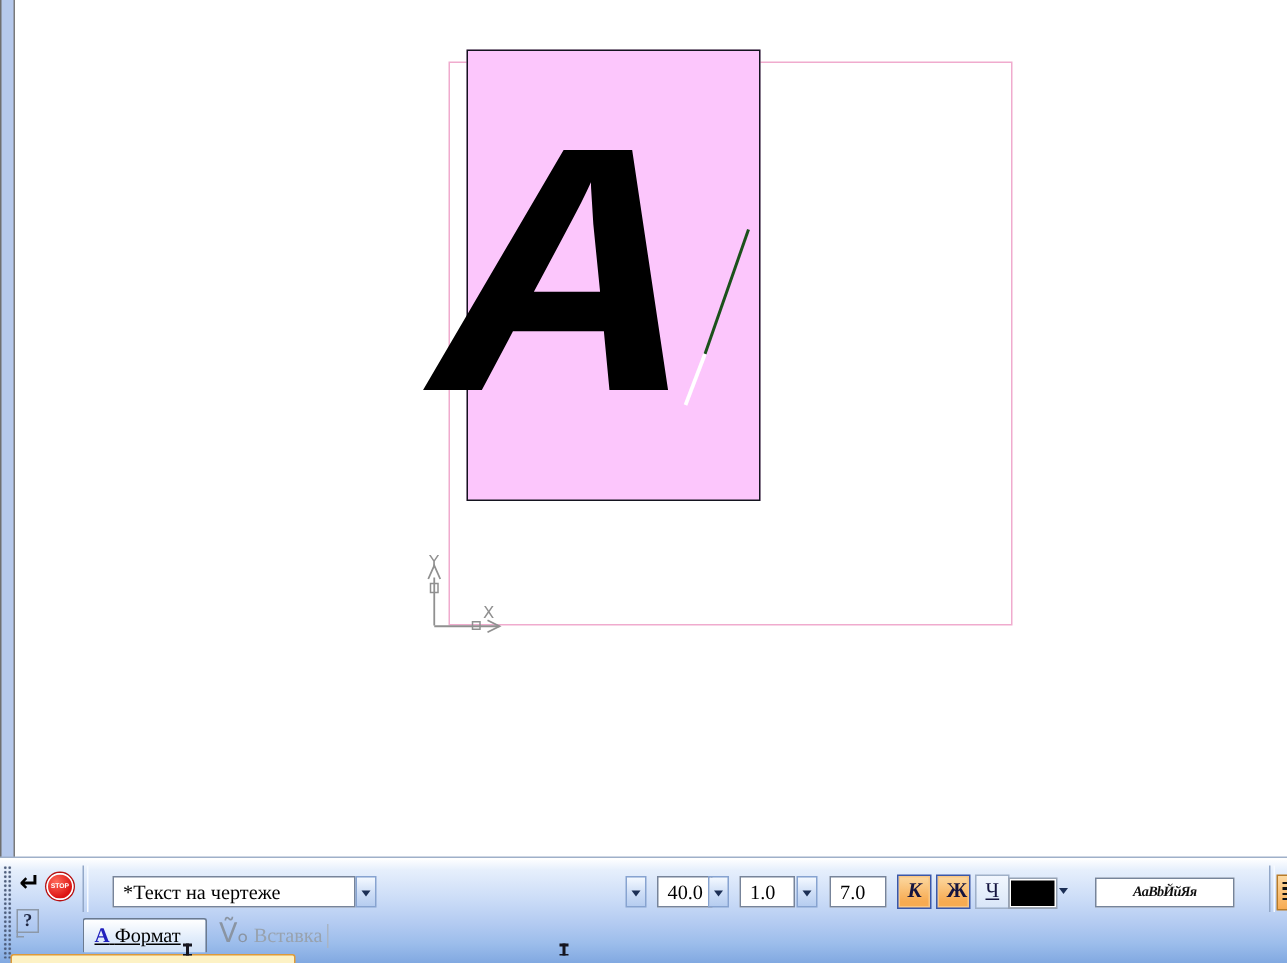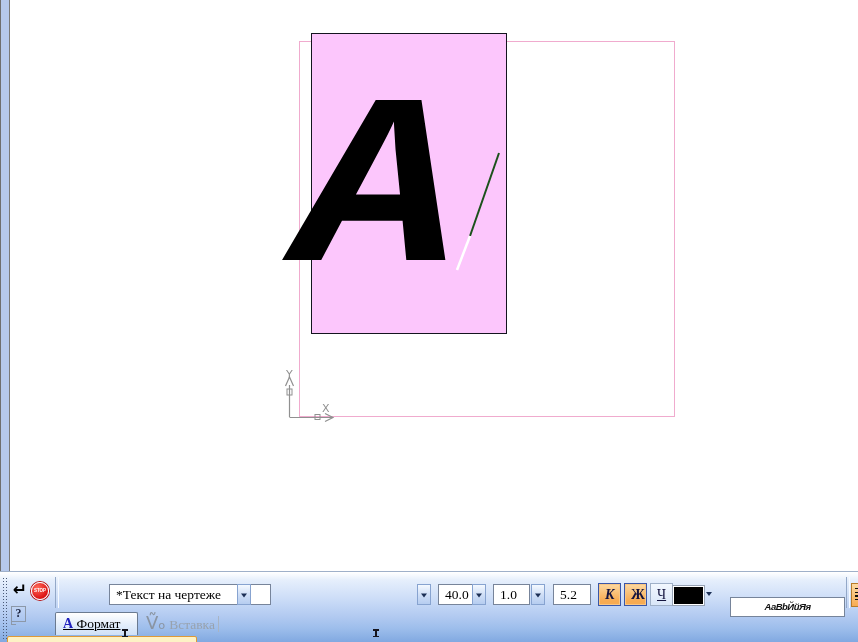--- a/index.html
+++ b/index.html
@@ -101,25 +101,25 @@
   .swatch{
     position:absolute;left:673px;top:13px;width:29px;height:17px;
     background:#000;border:1px solid #fff;outline:1px solid #96a2b4;
   }
   .swatch-arrow{
     position:absolute;left:706px;top:19px;width:0;height:0;
     border-left:3.5px solid transparent;border-right:3.5px solid transparent;
     border-top:4px solid #1c2f55;
   }
   .preview{
-    position:absolute;left:730px;top:12px;width:115px;height:20px;box-sizing:border-box;
+    position:absolute;left:730px;top:12px;width:93px;height:20px;box-sizing:border-box;
     background:#fff;border:1px solid #76849a;text-align:center;
-    font-family:Liberation Sans, sans-serif;
+    font-family:Liberation Serif, serif;
     font-weight:bold;font-style:italic;font-size:9.5px;line-height:18px;color:#111;
-    letter-spacing:-0.5px;white-space:nowrap;overflow:hidden;margin-top:12px;
+    letter-spacing:-0.5px;white-space:nowrap;overflow:hidden;
   }
   .right-partial-btn{
     position:absolute;left:851px;top:10px;width:20px;height:24px;box-sizing:border-box;
     background:linear-gradient(180deg,#fcd9a2,#f7ab52);
     border:1px solid #b87b28;padding:4px 0 0 3px;
   }
   .right-partial-btn .lines{
     width:12px;height:14px;
     background:repeating-linear-gradient(180deg,#111 0 1.5px,transparent 1.5px 3.6px);
   }
@@ -185,40 +185,40 @@
 
 <div class="propbar">
   <div class="grip"></div>
 
   <div class="icon-enter">↵</div>
   <div class="icon-stop">STOP</div>
   <div class="icon-help">?</div>
 
   <div class="vsep" style="left:55px;"></div>
 
-  <div class="field" style="left:75px;width:162px;margin-left:34px;">*Текст на чертеже</div>
+  <div class="field" style="left:75px;width:162px;">*Текст на чертеже</div>
   <div class="ddbtn" style="left:237px;">
     <span class="tri"></span>
   </div>
 
   <div class="ddbtn" style="left:417px;">
     <span class="tri"></span>
   </div>
 
   <div class="field" style="left:438px;width:37px;">40.0</div>
   <div class="ddbtn" style="left:472px;">
     <span class="tri"></span>
   </div>
 
   <div class="field" style="left:493px;width:37px;">1.0</div>
   <div class="ddbtn" style="left:531px;">
     <span class="tri"></span>
   </div>
 
-  <div class="field" style="left:553px;width:38px;">5.2</div>
+  <div class="field" style="left:553px;width:38px;">7.0</div>
 
   <button class="fmtbtn active" style="left:598px;font-style:italic;font-weight:bold;">К</button>
   <button class="fmtbtn active" style="left:624px;font-weight:bold;">Ж</button>
   <button class="fmtbtn plain" style="left:650px;text-decoration:underline;">Ч</button>
 
   <div class="swatch"></div>
   <div class="swatch-arrow"></div>
 
   <div class="preview">AaBbЙйЯя</div>
 

